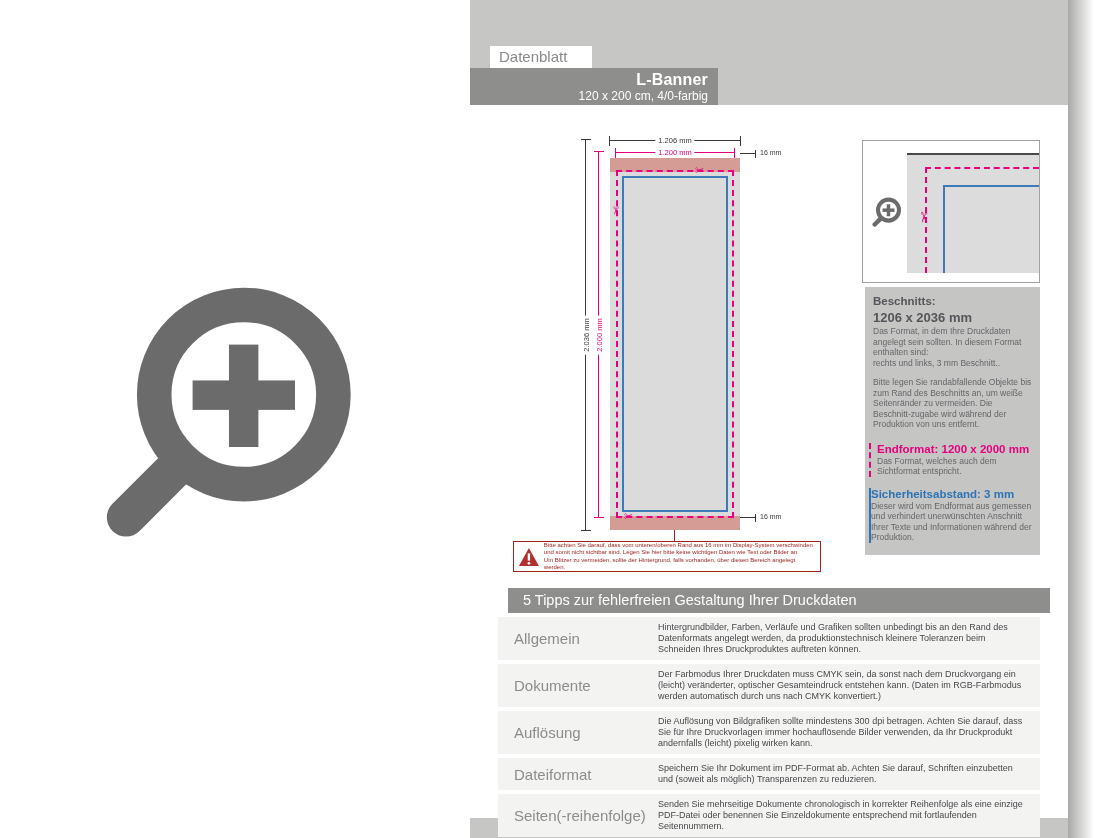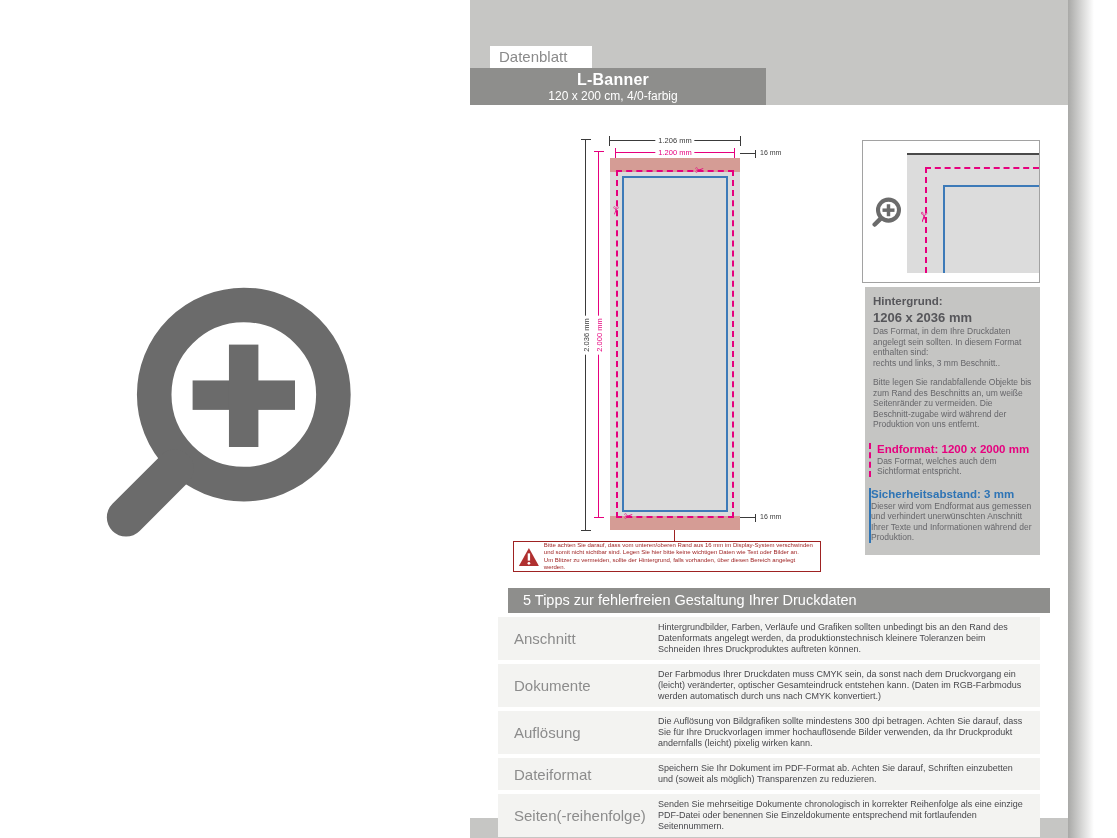--- a/index.html
+++ b/index.html
@@ -10,22 +10,22 @@
   .big-zoom { position:absolute; left:103px; top:283px; width:256px; height:264px; cursor:pointer; }
 
   
   .panel { position:absolute; left:470px; top:0; width:598px; height:838px; background:#c6c6c4; }
   .panel-shadow { position:absolute; left:1068px; top:0; width:26px; height:838px;
                   background:linear-gradient(to right,#a9a9a7,#ffffff); }
   .doc-white { position:absolute; left:470px; top:105px; width:598px; height:713px; background:#ffffff; }
 
   .tab { position:absolute; left:490px; top:46px; height:22px; min-width:102px; background:#ffffff;
          color:#8a8a8a; font-size:15px; line-height:22px; padding:0 12px 0 9px; }
-  .title-bar { position:absolute; left:470px; top:68px; width:296px; height:37px; background:#8e8e8c;
-               color:#ffffff; text-align:center; padding:3px 10px 0 0; }
+  .title-bar { position:absolute; left:470px; top:68px; width:248px; height:37px; background:#8e8e8c;
+               color:#ffffff; text-align:right; padding:3px 10px 0 0; }
   .title-bar .t1 { font-size:16px; font-weight:600; line-height:18px; letter-spacing:.2px; }
   .title-bar .t2 { font-size:12px; line-height:14px; }
 
   
   .banner { position:absolute; left:610px; top:158px; width:130px; height:372px; background:#dbdbdb; }
   .strip { position:absolute; left:0; width:130px; height:14px; background:#d59c95; }
   .strip.top { top:0; } .strip.bot { bottom:0; }
   .rect-dashed { position:absolute; left:6px; right:6px; top:12px; bottom:12px; border:2px dashed #e6007e; }
   .rect-blue { position:absolute; left:12px; right:12px; top:18px; bottom:18px; border:2px solid #3d7ab8; }
 
@@ -158,39 +158,39 @@
     <div class="corner-sample">
       <div class="cs-mag-h"></div>
       <div class="cs-mag-v"></div>
       <div class="cs-blue-h"></div>
       <div class="cs-blue-v"></div>
       <span class="cs-scissor">✂</span>
     </div>
   </div>
 
   <div class="info">
-    <div class="h1">Hintergrund:</div>
+    <div class="h1">Beschnitts:</div>
     <div class="h2">1206 x 2036 mm</div>
     <p>Das Format, in dem Ihre Druckdaten angelegt sein sollten. In diesem Format enthalten sind:</p>
     <p>rechts und links, 3 mm Beschnitt..</p>
     <p class="blk">Bitte legen Sie randabfallende Objekte bis zum Rand des Beschnitts an, um weiße Seitenränder zu vermeiden. Die Beschnitt-zugabe wird während der Produktion von uns entfernt.</p>
     <div class="mag-block">
       <div class="bh">Endformat: 1200 x 2000 mm</div>
       <p>Das Format, welches auch dem Sichtformat entspricht.</p>
     </div>
     <div class="blue-block">
       <div class="bh">Sicherheitsabstand: 3 mm</div>
       <p>Dieser wird vom Endformat aus gemessen und verhindert unerwünschten Anschnitt Ihrer Texte und Informationen während der Produktion.</p>
     </div>
   </div>
 
   <div class="tips-header">5 Tipps zur fehlerfreien Gestaltung Ihrer Druckdaten</div>
   <div class="tips">
     <div class="tip-row">
-      <div class="tip-label">Anschnitt</div>
+      <div class="tip-label">Allgemein</div>
       <div class="tip-text">Hintergrundbilder, Farben, Verläufe und Grafiken sollten unbedingt bis an den Rand des Datenformats angelegt werden, da produktionstechnisch kleinere Toleranzen beim Schneiden Ihres Druckproduktes auftreten können.</div>
     </div>
     <div class="tip-row">
       <div class="tip-label">Dokumente</div>
       <div class="tip-text">Der Farbmodus Ihrer Druckdaten muss CMYK sein, da sonst nach dem Druckvorgang ein (leicht) veränderter, optischer Gesamteindruck entstehen kann. (Daten im RGB-Farbmodus werden automatisch durch uns nach CMYK konvertiert.)</div>
     </div>
     <div class="tip-row">
       <div class="tip-label">Auflösung</div>
       <div class="tip-text">Die Auflösung von Bildgrafiken sollte mindestens 300 dpi betragen. Achten Sie darauf, dass Sie für Ihre Druckvorlagen immer hochauflösende Bilder verwenden, da Ihr Druckprodukt andernfalls (leicht) pixelig wirken kann.</div>
     </div>

